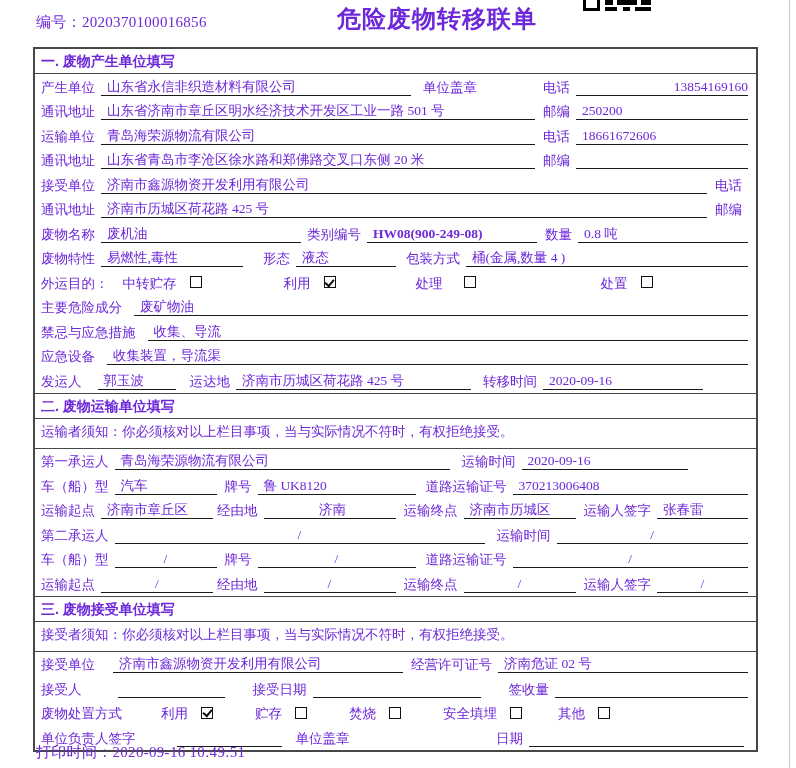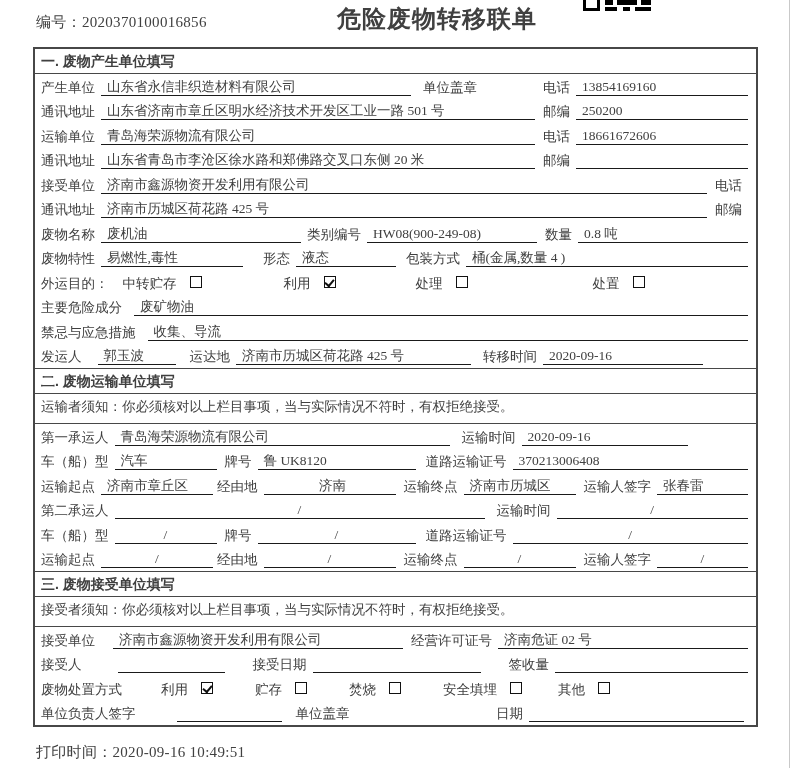--- a/index.html
+++ b/index.html
@@ -1,17 +1,17 @@
 <!DOCTYPE html>
 <html><head>
 <meta charset="utf-8">
 <style>
   html,body{margin:0;padding:0;background:#e8e8e8;}
   .page{position:relative;width:796px;height:768px;background:#ffffff;
-        font-family:"Liberation Serif","DejaVu Serif",serif;color:#404040;overflow:hidden;}
+        font-family:"Liberation Serif","DejaVu Serif",serif;color:#6d28d9;overflow:hidden;}
   .doc-number{position:absolute;left:36px;top:13px;font-size:15px;letter-spacing:.3px;}
   .doc-title{position:absolute;left:337px;top:3px;font-size:24px;font-weight:bold;letter-spacing:1px;
              font-family:Liberation Mono, monospace;}
   .qr{position:absolute;left:583px;top:0;width:68px;height:11px;}
   .page-edge{position:absolute;left:789px;top:0;width:1px;height:768px;background:#c9c9c9;}
   .form-box{position:absolute;left:33px;top:47px;width:725px;border:2px solid #474747;
             box-sizing:border-box;background:#fff;}
   .section{box-sizing:border-box;}
   .section + .section{border-top:1px solid #474747;}
   .sec-title{height:25px;box-sizing:border-box;border-bottom:1px solid #474747;
@@ -60,21 +60,21 @@
 
   <div class="form-box" id="form-box">
       <div class="section">
         <div class="sec-title">一. 废物产生单位填写</div>
         <div class="row">
           <span class="lbl">产生单位</span>
           <span class="fld" style="flex: 0 0 310px;">山东省永信非织造材料有限公司</span>
           <span class="lbl" style="margin-left: 12px;">单位盖章</span>
           <span class="spacer"></span>
           <span class="lbl">电话</span>
-          <span class="fld" style="flex: 0 0 172px;">13854169160</span>
+          <span class="fld" style="flex: 0 0 172px; text-align: right;">13854169160</span>
         </div>
         <div class="row">
           <span class="lbl">通讯地址</span>
           <span class="fld grow">山东省济南市章丘区明水经济技术开发区工业一路 501 号</span>
           <span class="lbl" style="margin-left: 8px;">邮编</span>
           <span class="fld" style="flex: 0 0 172px;">250200</span>
         </div>
         <div class="row">
           <span class="lbl">运输单位</span>
           <span class="fld grow">青岛海荣源物流有限公司</span>
@@ -94,21 +94,21 @@
         </div>
         <div class="row">
           <span class="lbl">通讯地址</span>
           <span class="fld grow">济南市历城区荷花路 425 号</span>
           <span class="lbl" style="margin-left: 8px;">邮编</span>
         </div>
         <div class="row">
           <span class="lbl">废物名称</span>
           <span class="fld" style="flex: 0 0 200px;">废机油</span>
           <span class="lbl" style="margin-left: 6px;">类别编号</span>
-          <span class="fld" style="flex: 0 0 170px;">HW08(900-249-08)</span>
+          <span class="fld" style="flex: 0 0 170px; font-weight: bold;">HW08(900-249-08)</span>
           <span class="lbl" style="margin-left: 8px;">数量</span>
           <span class="fld grow">0.8 吨</span>
         </div>
         <div class="row">
           <span class="lbl">废物特性</span>
           <span class="fld" style="flex: 0 0 142px;">易燃性,毒性</span>
           <span class="lbl" style="margin-left: 20px;">形态</span>
           <span class="fld" style="flex: 0 0 100px;">液态</span>
           <span class="lbl" style="margin-left: 10px;">包装方式</span>
           <span class="fld grow">桶(金属,数量 4 )</span>
@@ -116,36 +116,40 @@
         <div class="row">
           <span class="lbl">外运目的：</span>
           <span class="cbwrap" style="margin-left: 8px;">
             <span class="lbl">中转贮存</span>
             <span class="cb"></span>
           </span>
           <span class="cbwrap" style="margin-left: 82px;">
             <span class="lbl">利用</span>
             <span class="cb checked"></span>
           </span>
-          <span class="cbwrap" style="margin-left: 80px;">
+          <span class="cbwrap" style="margin-left: 80px; gap: 8px;">
             <span class="lbl">处理</span>
             <span class="cb"></span>
           </span>
           <span class="cbwrap" style="margin-left: 125px;">
             <span class="lbl">处置</span>
             <span class="cb"></span>
           </span>
         </div>
         <div class="row">
           <span class="lbl">主要危险成分</span>
           <span class="fld grow" style="margin-left: 6px;">废矿物油</span>
         </div>
         <div class="row">
           <span class="lbl">禁忌与应急措施</span>
           <span class="fld grow" style="margin-left: 6px;">收集、导流</span>
+        </div>
+        <div class="row">
+          <span class="lbl">应急设备</span>
+          <span class="fld grow" style="margin-left: 6px;">收集装置，导流渠</span>
         </div>
         <div class="row">
           <span class="lbl">发运人</span>
           <span class="fld" style="flex: 0 0 78px; margin-left: 10px;">郭玉波</span>
           <span class="lbl" style="margin-left: 14px;">运达地</span>
           <span class="fld" style="flex: 0 0 235px;">济南市历城区荷花路 425 号</span>
           <span class="lbl" style="margin-left: 12px;">转移时间</span>
           <span class="fld grow" style="margin-right: 45px;">2020-09-16</span>
         </div>
       </div>

